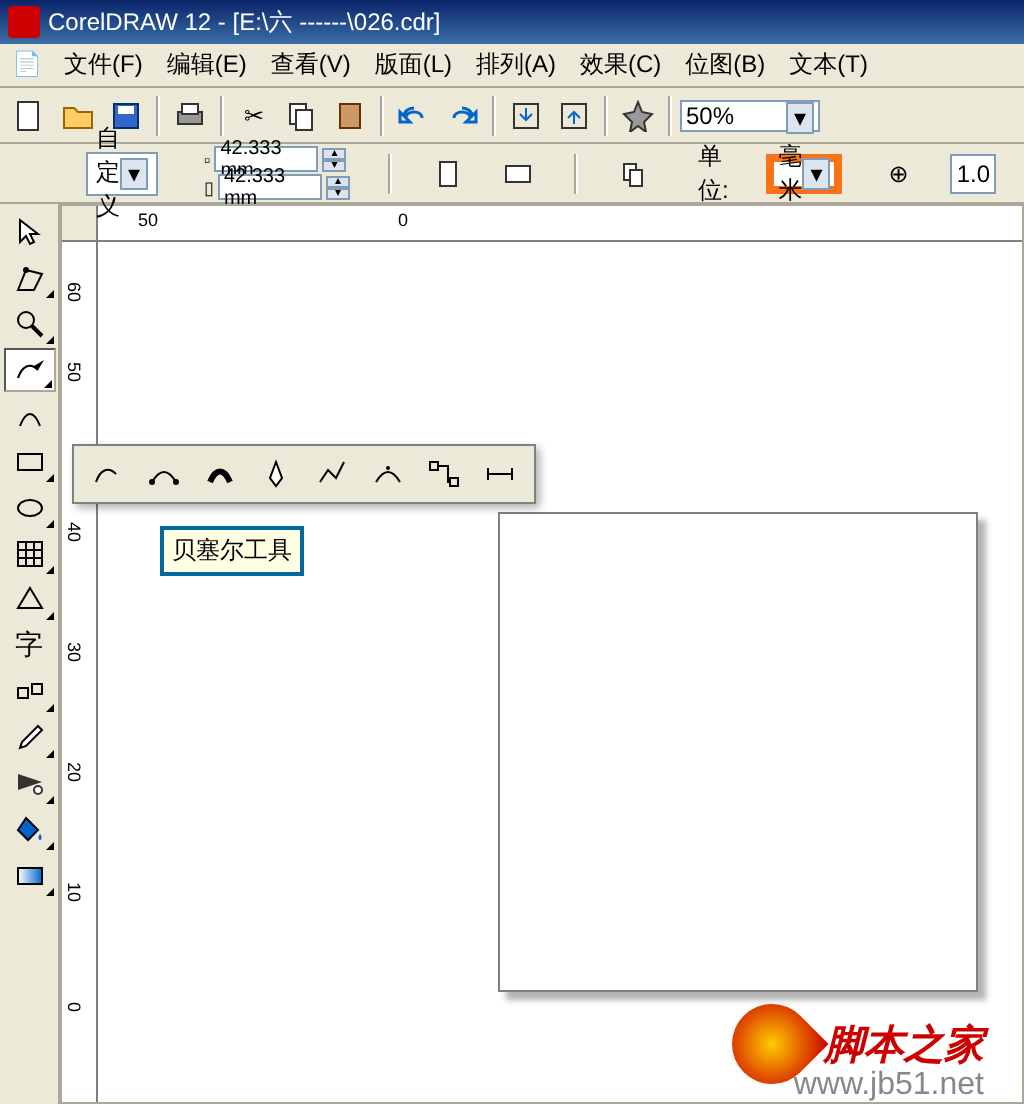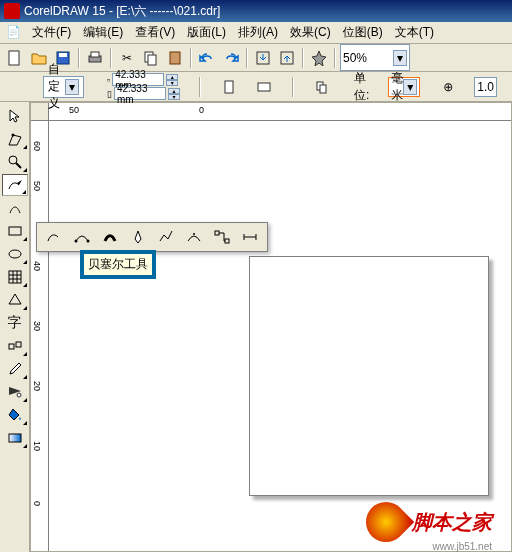--- a/index.html
+++ b/index.html
@@ -6,60 +6,60 @@
 body { background: #ece9d8; width: 512px; height: 552px; overflow: hidden; position: relative; }
 .titlebar { background: linear-gradient(to bottom, #0a246a, #3a6ea5); color: #fff; height: 22px; display: flex; align-items: center; padding: 0 4px; font-family: Arial; }
 .titlebar .icon { width: 16px; height: 16px; background: #c00; margin-right: 4px; display: inline-block; border-radius: 2px; }
 .menubar { background: #ece9d8; height: 22px; display: flex; align-items: center; padding: 0 2px; border-bottom: 1px solid #aca899; }
 .menubar .icon { width: 16px; height: 16px; margin: 0 4px; display: inline-block; }
 .menuitem { padding: 2px 6px; cursor: pointer; }
 .toolbar { background: #ece9d8; height: 28px; display: flex; align-items: center; padding: 2px 4px; border-bottom: 1px solid #aca899; gap: 2px; }
 .tbtn { width: 22px; height: 22px; border: 1px solid transparent; display: flex; align-items: center; justify-content: center; background: #ece9d8; cursor: pointer; }
 .tbtn svg { width: 16px; height: 16px; }
 .sep { width: 2px; height: 20px; border-left: 1px solid #aca899; border-right: 1px solid #fff; margin: 0 2px; }
-.zoom-combo { width: 70px; height: 27px; background: #fff; border: 1px solid #7f9db9; display: flex; align-items: center; padding: 12px 2px; }
+.zoom-combo { width: 70px; height: 16px; background: #fff; border: 1px solid #7f9db9; display: flex; padding: 0 2px; }
 .zoom-combo span { flex: 1; }
 .dd { width: 14px; height: 16px; background: #dce4f0; border: 1px solid #7f9db9; display: flex; align-items: center; justify-content: center; }
 .propbar { background: #ece9d8; height: 30px; display: flex; align-items: center; padding: 2px 15px; border-bottom: 1px solid #aca899; gap: 17px; position: relative; z-index: 5; }
 .paper-combo { width: 120px; height: 22px; background: #fff; border: 1px solid #7f9db9; display: flex; align-items: center; padding: 0 4px; margin-left: 28px; }
 .paper-combo span { flex: 1; }
 .dim-stack { display: flex; flex-direction: column; gap: 1px; margin-left: 6px; }
 .dim-row { display: flex; align-items: center; gap: 2px; }
 .dim-input { width: 52px; height: 13px; background: #fff; border: 1px solid #7f9db9; font-size: 10px; padding: 0 2px; display: flex; align-items: center; }
 .spin { width: 12px; display: flex; flex-direction: column; }
 .spinbtn { height: 6px; background: #dce4f0; border: 1px solid #7f9db9; font-size: 6px; line-height: 4px; text-align: center; }
 .unit-label { margin-left: 6px; }
-.unit-combo { width: 50px; height: 20px; background: #fff; border: 1px solid #f97316; display: flex; align-items: center; padding: 0 2px; margin-left: 2px; justify-content: space-between; }
+.unit-combo { width: 50px; height: 20px; background: #fff; border: 4px solid #f97316; display: flex; align-items: center; padding: 0 2px; margin-left: 2px; justify-content: space-between; }
 .unit-combo span { flex: 1; }
 .nudge { width: 40px; height: 20px; background: #ffffff; border: 1px solid #7f9db9; padding: 0 2px; display: flex; align-items: center; margin-left: 4px; }
 .workspace { position: absolute; top: 102px; left: 30px; right: 0; bottom: 0; background: #ec4899; border: 1px solid #aca899; }
 .hruler { position: absolute; top: 0; left: 18px; right: 0; height: 18px; background: #fff; border-bottom: 1px solid #808080; }
 .vruler { position: absolute; top: 18px; left: 0; width: 18px; bottom: 0; background: #fff; border-right: 1px solid #808080; }
 .rcorner { position: absolute; top: 0; left: 0; width: 18px; height: 18px; background: #ece9d8; border-right: 1px solid #808080; border-bottom: 1px solid #808080; }
 .ruler-tick { position: absolute; font-size: 9px; color: #000; }
 .canvas-area { position: absolute; top: 18px; left: 18px; right: 0; bottom: 0; background: #fff; }
 .page { position: absolute; left: 200px; top: 135px; width: 240px; height: 240px; background: #fff; border: 1px solid #808080; box-shadow: 4px 4px 3px rgba(0,0,0,0.3); }
 .toolbox { position: absolute; top: 102px; left: 0; width: 30px; bottom: 0; background: #ece9d8; border-right: 1px solid #aca899; padding: 2px 0; }
 .tool { width: 26px; height: 22px; margin: 1px auto; display: flex; align-items: center; justify-content: center; cursor: pointer; position: relative; }
 .tool.active { border: 1px inset #aca899; background: #fff; }
 .tool .fly { position: absolute; bottom: 1px; right: 1px; width: 0; height: 0; border-left: 4px solid transparent; border-bottom: 4px solid #000; }
 .flyout { position: absolute; top: 222px; left: 36px; background: #ece9d8; border: 1px solid #808080; box-shadow: 2px 2px 4px rgba(0,0,0,0.3); display: flex; padding: 3px; z-index: 100; }
 .flyout .tool { margin: 0 1px; border: 1px solid transparent; }
-.tooltip { position: absolute; top: 250px; left: 80px; background: #ffffe1; border: 4px solid #0369a1; padding: 2px 4px; z-index: 101; font-size: 12px; }
+.tooltip { position: absolute; top: 263px; left: 80px; background: #ffffe1; border: 2px solid #0369a1; padding: 2px 4px; z-index: 101; font-size: 12px; }
 .watermark { position: absolute; bottom: 10px; right: 20px; z-index: 200; display: flex; align-items: center; }
 .wm-logo { width: 40px; height: 40px; background: radial-gradient(circle, #ffcc00, #cc0000); border-radius: 50% 0 50% 50%; transform: rotate(45deg); margin-right: 6px; }
 .wm-text { color: #cc0000; font-size: 20px; font-weight: bold; font-style: italic; font-family: "KaiTi", serif; }
-.wm-url { position: absolute; bottom: 0; right: 20px; color: #888; font-size: 10px; z-index: 201; }
+.wm-url { position: absolute; bottom: 0; right: 20px; color: #888; font-size: 16px; z-index: 201; }
 </style>
 </head>
 <body>
 
 <div class="titlebar">
   <span class="icon"></span>
-  <span>CorelDRAW 15 - [E:\六 ------\021.cdr]</span>
+  <span>CorelDRAW 12 - [E:\六 ------\026.cdr]</span>
 </div>
 
 <div class="menubar">
   <span class="icon">📄</span>
   <span class="menuitem">文件(F)</span>
   <span class="menuitem">编辑(E)</span>
   <span class="menuitem">查看(V)</span>
   <span class="menuitem">版面(L)</span>
   <span class="menuitem">排列(A)</span>
   <span class="menuitem">效果(C)</span>

